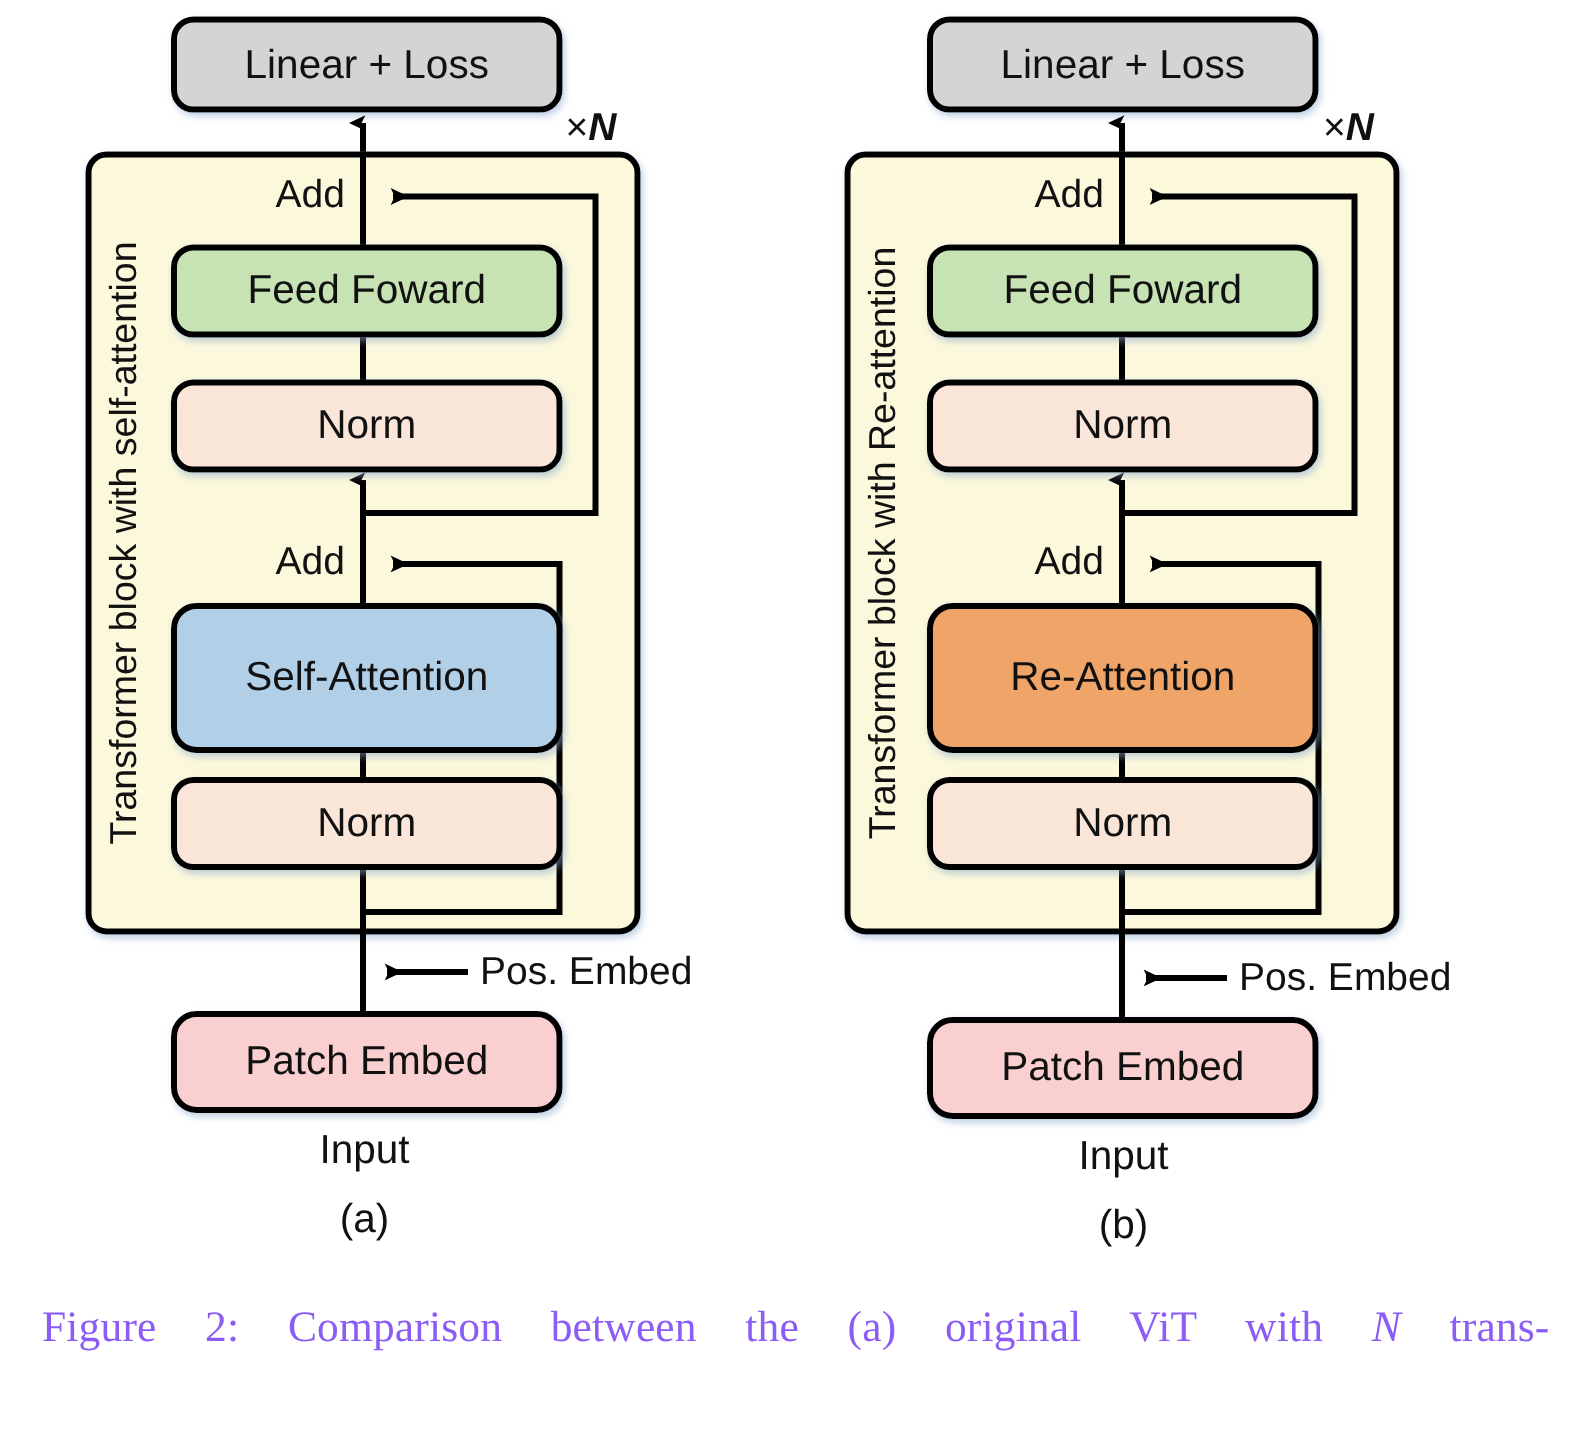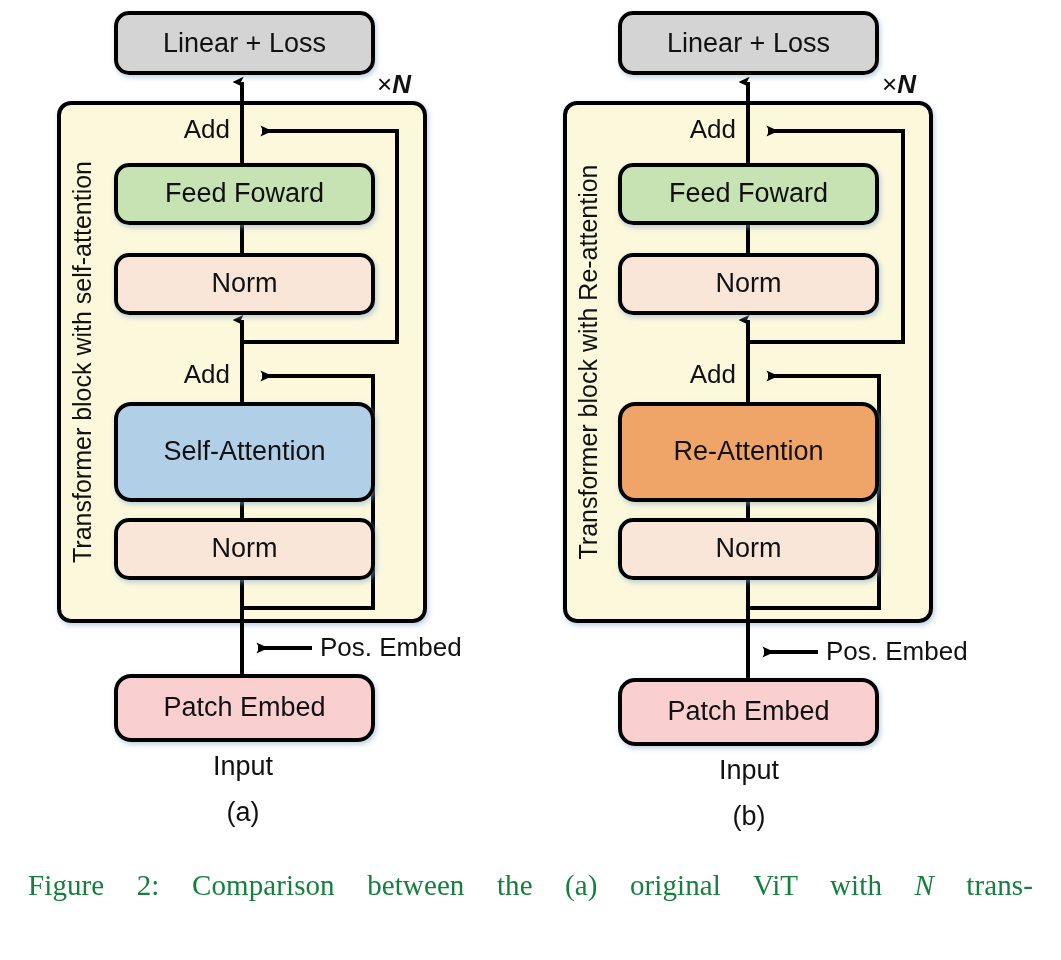--- a/index.html
+++ b/index.html
@@ -65,21 +65,21 @@
     text-anchor: middle;
   }
   .caption {
     position: absolute;
     left: 0;
     top: 862px;
     width: 1061px;
     font-family: "Liberation Serif", serif;
     font-size: 29px;
     line-height: 46px;
-    color: #15803d;
+    color: #8b5cf6;
     text-align: justify;
     text-align-last: justify;
     padding: 0 28px;
     box-sizing: border-box;
     letter-spacing: 0.1px;
   }
   .caption i { font-style: italic; }
   .flow-line { stroke: #000000; stroke-width: 4; fill: none; }
   .panel-outer { fill: #fbf8dc; stroke: #000000; stroke-width: 4; }
   .panel-inner-path { fill: none; stroke: #000000; stroke-width: 4; }

